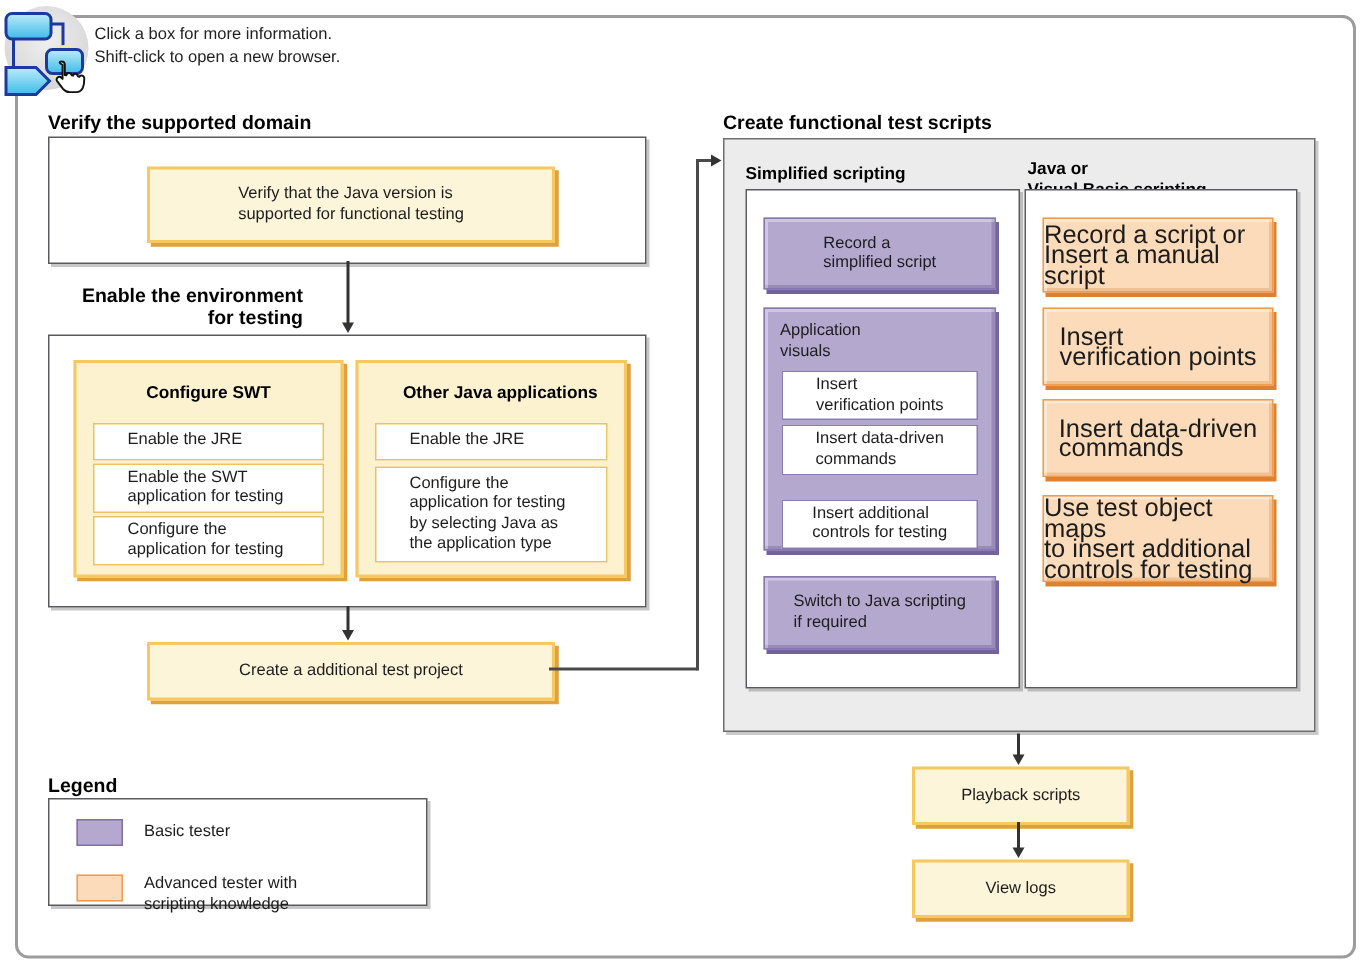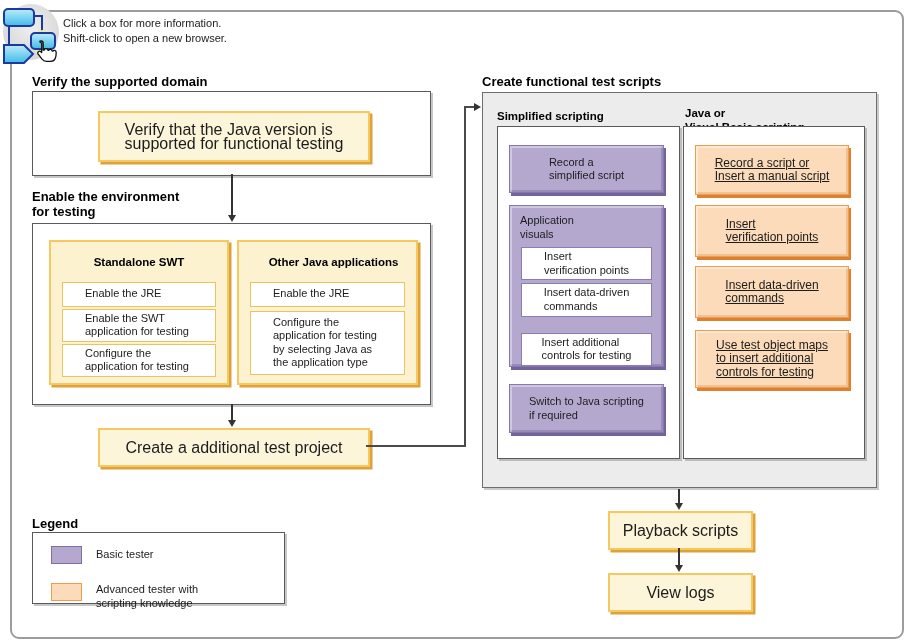--- a/index.html
+++ b/index.html
@@ -16,33 +16,33 @@
   .h1{font-size:13px;font-weight:bold;color:#000;line-height:15px;}
   .lbl{font-size:11px;line-height:13.5px;}
   .sub-h{font-size:11.5px;font-weight:bold;color:#000;line-height:13.5px;}
   .outer-frame{border:2px solid #9C9C9C;border-radius:9px;}
   .panel-white{background:#fff;border:1.5px solid var(--panel-border);
     box-shadow:2px 2px 0 rgba(130,130,130,.45);}
   .panel-gray{background:var(--gray-panel);border:1.5px solid #6E6E6E;
     box-shadow:2px 2px 0 rgba(150,150,150,.5);}
   .box-yellow{background:var(--yellow-fill);border:2px solid var(--yellow-border);
     box-shadow:2.5px 2.5px 0 var(--yellow-shadow);
-    display:flex;align-items:center;justify-content:center;font-size:16px;line-height:13.5px;}
+    display:flex;align-items:center;justify-content:center;font-size:11px;line-height:13.5px;}
   .group-yellow{background:#FCF2CF;border:2px solid var(--yellow-border);
     box-shadow:2.5px 2.5px 0 var(--yellow-shadow);}
   .item-wy{background:#fff;border:1px solid #EDC261;margin:0 11px 2px 11px;
     display:flex;align-items:center;font-size:11px;line-height:13.5px;padding-left:22px;}
   .box-purple{background:var(--purple-fill);border:1.5px solid var(--purple-border);
     box-shadow:2px 3px 0 var(--purple-shadow), inset 2px 2px 0 rgba(255,255,255,.35), inset -2px -2px 0 rgba(90,70,130,.3);
     display:flex;align-items:center;justify-content:center;font-size:11px;line-height:13.5px;}
   .item-wp{background:#fff;border:1px solid #8B7CB1;
     display:flex;align-items:center;justify-content:center;font-size:11px;line-height:13.5px;}
   .box-orange{background:var(--orange-fill);border:1.5px solid var(--orange-border);
     box-shadow:2px 3px 0 var(--orange-shadow), inset 2px 2px 0 rgba(255,255,255,.4), inset -2px -2px 0 rgba(200,120,40,.25);
-    display:flex;align-items:center;justify-content:center;font-size:12px;line-height:13.5px;text-decoration:underline;}
+    display:flex;align-items:center;justify-content:center;font-size:17px;line-height:13.5px;}
   .line{background:var(--line-color);}
   .ah-down{width:0;height:0;border-left:4.5px solid transparent;border-right:4.5px solid transparent;border-top:7px solid var(--line-color);}
   .ah-right{width:0;height:0;border-top:4.5px solid transparent;border-bottom:4.5px solid transparent;border-left:7px solid var(--line-color);}
   .conn{background:#4A4A4A;}
   .swatch{width:29px;height:16px;flex:none;}
   .sw-purple{background:var(--purple-fill);border:1.5px solid #7E6FA5;}
   .sw-orange{background:var(--orange-fill);border:1.5px solid var(--orange-border);}
   .legend-row{display:flex;align-items:flex-start;gap:14px;}
 </style>
 </head>
@@ -76,26 +76,26 @@
   </div>
 
   <div class="abs lbl" style="left:63px;top:16px;color:#222;line-height:15px;" data-bind="note">Click a box for more information.
 Shift-click to open a new browser.</div>
 
   <div class="abs h1" style="left:32px;top:74px;" data-bind="sections.verify.heading">Verify the supported domain</div>
   <div class="abs panel-white" style="left:32px;top:91px;width:397px;height:83px;"></div>
   <div class="abs box-yellow" style="left:98px;top:111px;width:268px;height:47px;text-align:left;" data-bind="sections.verify.box">Verify that the Java version is
 supported for functional testing</div>
 
-  <div class="abs h1" style="left:32px;top:189px;width:170px;" data-bind="sections.enable.heading">Enable the environment
+  <div class="abs h1" style="left:32px;top:189px;width:170px;text-align:right;" data-bind="sections.enable.heading">Enable the environment
 for testing</div>
   <div class="abs panel-white" style="left:32px;top:223px;width:397px;height:180px;"></div>
 
   <div class="abs group-yellow" style="left:49px;top:240px;width:176px;height:141px;">
-    <div class="sub-h" style="text-align:center;padding-top:14px;padding-bottom:12px;" data-bind="sections.enable.standalone.title">Standalone SWT</div>
+    <div class="sub-h" style="text-align:center;padding-top:14px;padding-bottom:12px;" data-bind="sections.enable.standalone.title">Configure SWT</div>
     <div class="item-wy" style="height:23px;" data-bind="sections.enable.standalone.items.0">Enable the JRE</div>
     <div class="item-wy" style="height:31px;" data-bind="sections.enable.standalone.items.1">Enable the SWT
 application for testing</div>
     <div class="item-wy" style="height:31px;" data-bind="sections.enable.standalone.items.2">Configure the
 application for testing</div>
   </div>
 
   <div class="abs group-yellow" style="left:237px;top:240px;width:177px;height:141px;">
     <div class="sub-h" style="text-align:center;padding-top:14px;padding-bottom:12px;padding-left:12px;" data-bind="sections.enable.other_java.title">Other Java applications</div>
     <div class="item-wy" style="height:23px;" data-bind="sections.enable.other_java.items.0">Enable the JRE</div>

